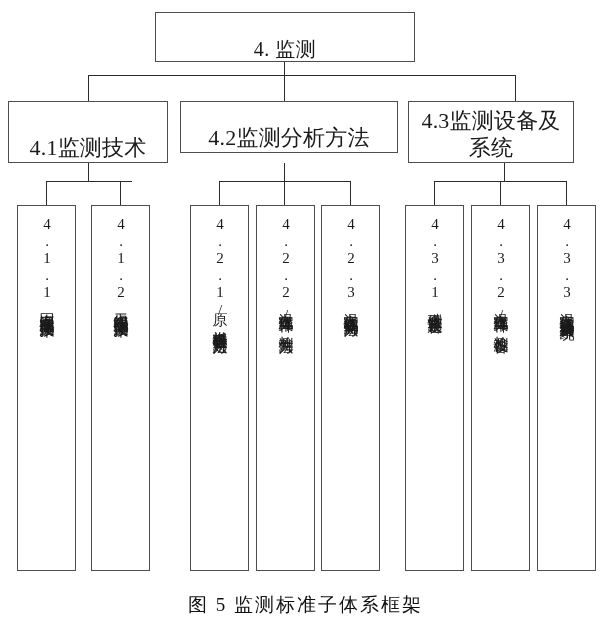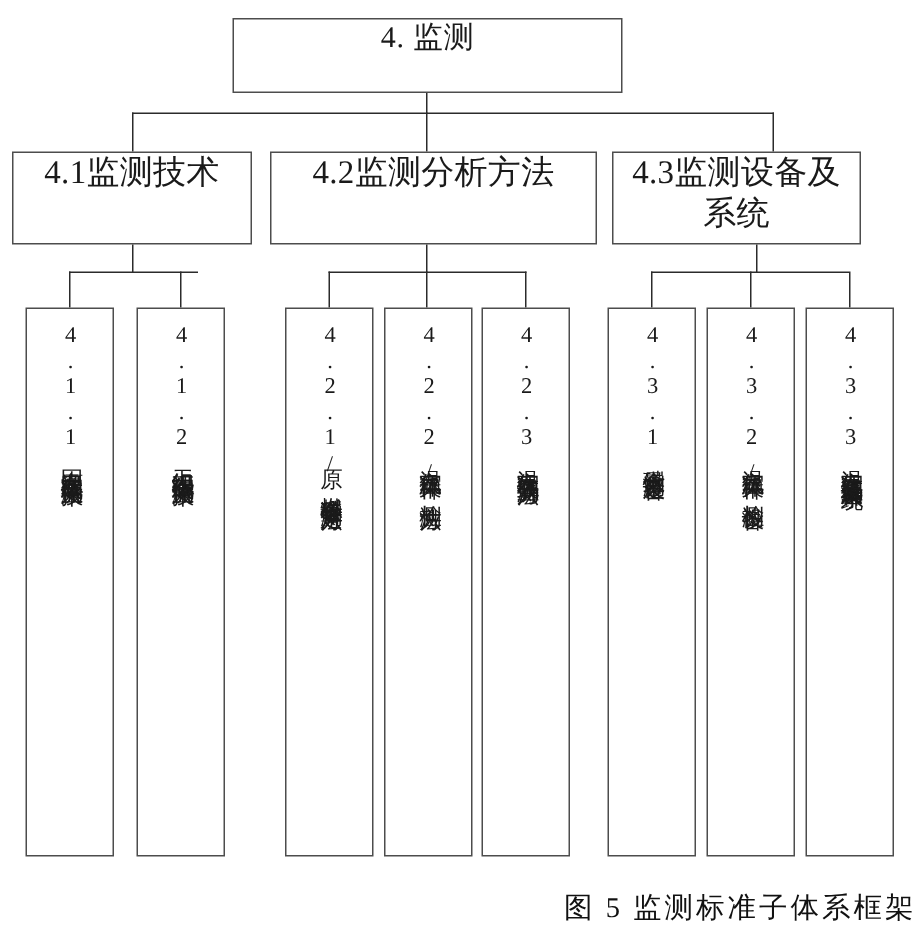--- a/index.html
+++ b/index.html
@@ -17,21 +17,21 @@
     overflow: hidden;
   }
 
   
   .node {
     position: absolute;
     box-sizing: border-box;
     border: 1.4px solid #4d4d4d;
     background: #ffffff;
     display: flex;
-    align-items: flex-start;
+    align-items: flex-end;
     justify-content: center;
     text-align: center;
     line-height: 1.22;
     color: #1a1a1a;
   }
 
   .node.root {
     font-size: 20px;
     letter-spacing: 0.5px;
   }
@@ -64,21 +64,21 @@
     background: #2b2b2b;
   }
   .line.v { width: 1.4px; }
   .line.h { height: 1.4px; }
 
   
   .caption {
     position: absolute;
     left: 0;
     width: 611px;
-    text-align: right;
+    text-align: center;
     font-size: 19px;
     letter-spacing: 2px;
     color: #111111;
     font-family: "Liberation Serif", "DejaVu Serif", serif;
   }
 </style>
 </head>
 <body>
 
 <div id="page">
@@ -92,21 +92,21 @@
   <div class="line h" style="left:88px; top:75px; width:428px;"></div>
 
   <div class="line v" style="left:88px;  top:75px; height:27px;"></div>
   <div class="line v" style="left:284px; top:75px; height:27px;"></div>
   <div class="line v" style="left:515px; top:75px; height:27px;"></div>
 
   <div class="node level2" style="left:8px; top:101px; width:160px; height:62px;">
     <span>4.1监测技术</span>
   </div>
 
-  <div class="node level2" style="left:180px; top:101px; width:218px; height:62px;">
+  <div class="node level2" style="left:180px; top:101px; width:218px; height:52px;">
     <span>4.2监测分析方法</span>
   </div>
 
   <div class="node level2" style="left:408px; top:101px; width:166px; height:62px;">
     <span>4.3监测设备及系统</span>
   </div>
 
   <div class="line v" style="left:88px; top:163px; height:19px;"></div>
   <div class="line h" style="left:46px; top:181px; width:86px;"></div>
   <div class="line v" style="left:46px;  top:181px; height:25px;"></div>

